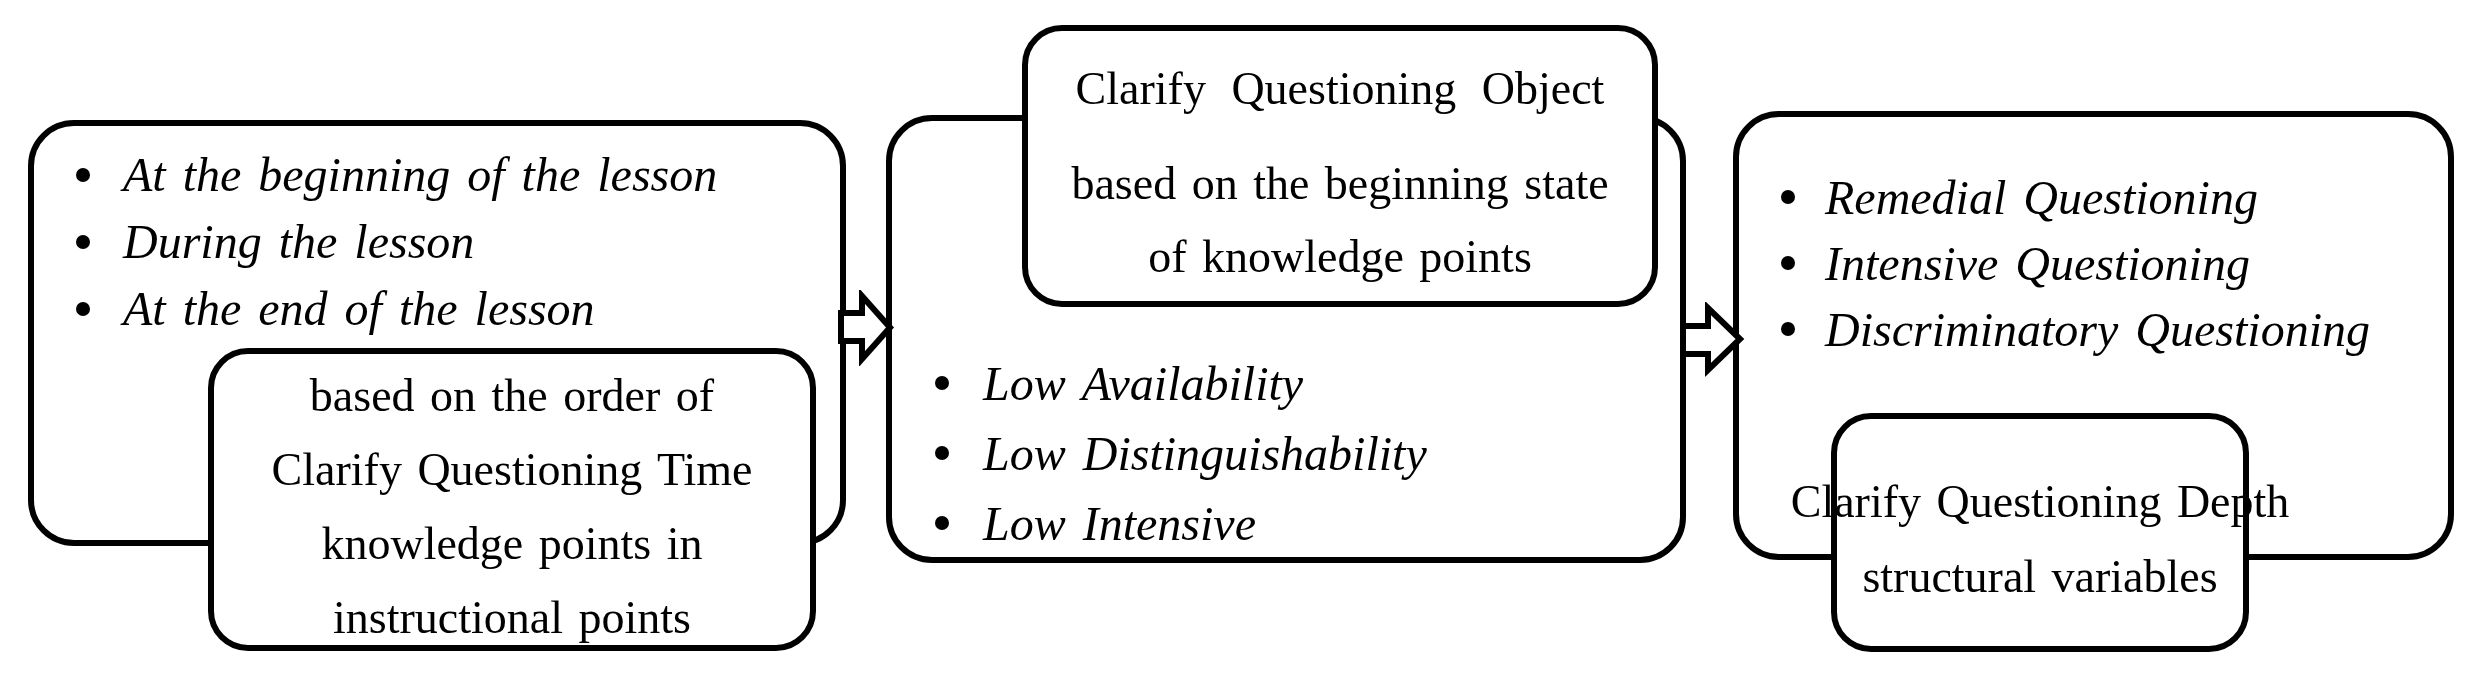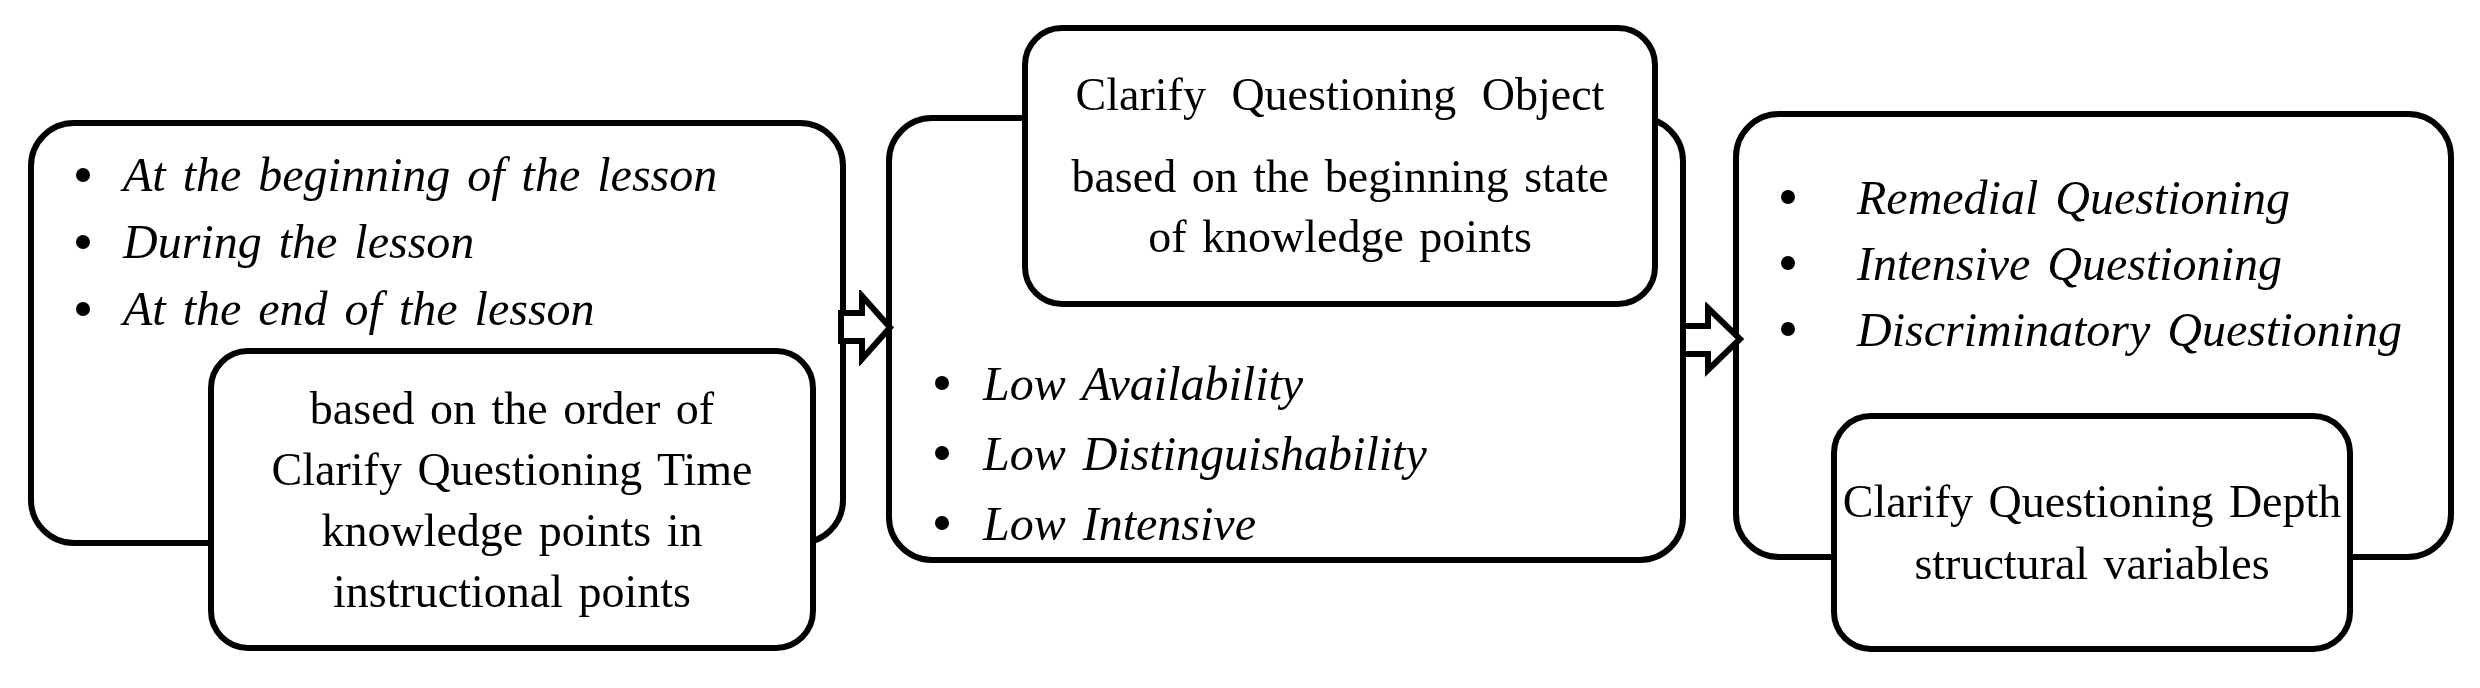--- a/index.html
+++ b/index.html
@@ -33,44 +33,44 @@
     z-index: 3;
     display: flex;
     flex-direction: column;
     justify-content: center;
     align-items: center;
     text-align: center;
     font-size: 46px;
   }
   #label-1 { left: 208px;  top: 348px; width: 608px; height: 303px; }
   #label-2 { left: 1022px; top: 25px;  width: 636px; height: 282px; }
-  #label-3 { left: 1831px; top: 413px; width: 522px; height: 239px; }
+  #label-3 { left: 1831px; top: 413px; width: 418px; height: 239px; }
 
-  .label-line { line-height: 61px; white-space: nowrap; word-spacing: 4px; }
+  .label-line { line-height: 61px; white-space: nowrap; word-spacing: 4px; margin-top: 13px; }
   #label-2 .label-line { line-height: 60px; }
   #label-2 .label-line.first { margin-bottom: 22px; word-spacing: 14px; }
   #label-3 .label-line { line-height: 62px; }
 
   .bullets {
     position: absolute;
     z-index: 2;
     font-size: 48px;
     list-style: none;
     margin: 0;
     padding: 0;
     font-style: italic;
   }
   #bullets-1 { left: 76px;   top: 141px; }
   #bullets-2 { left: 935px;  top: 348px; }
   #bullets-3 { left: 1781px; top: 164px; }
 
   .bullet-row { display: flex; align-items: center; white-space: nowrap; }
   #bullets-1 .bullet-row { height: 67px; }
   #bullets-2 .bullet-row { height: 70px; }
-  #bullets-3 .bullet-row { height: 66px; gap: 32px; }
+  #bullets-3 .bullet-row { height: 66px; }
 
   .dot {
     width: 14px; height: 14px;
     background: #000000;
     border-radius: 50%;
     flex-shrink: 0;
   }
   #bullets-1 .dot { margin-right: 33px; }
   #bullets-2 .dot { margin-right: 34px; }
   #bullets-3 .dot { margin-right: 30px; }

